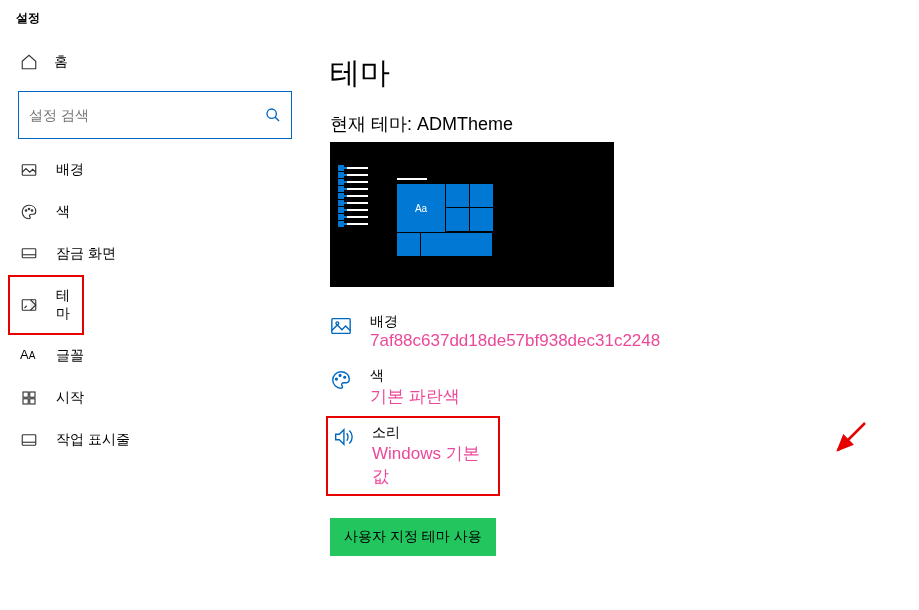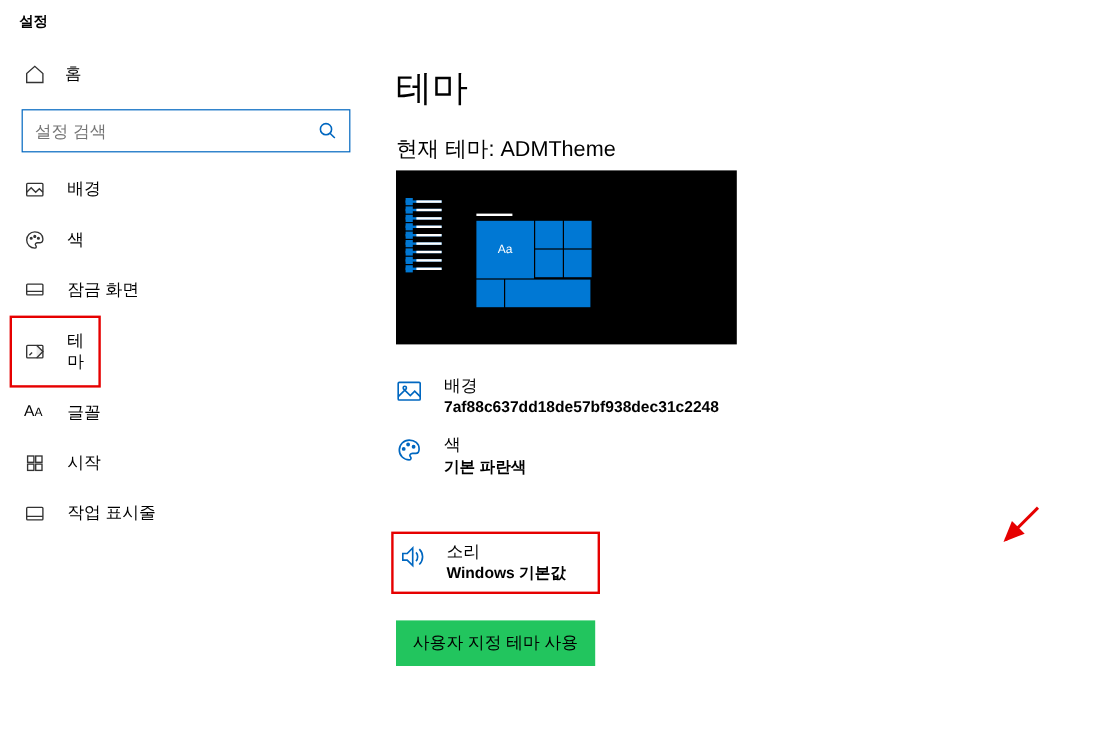--- a/index.html
+++ b/index.html
@@ -39,21 +39,21 @@
     .home-row svg {
       width: 18px;
       height: 18px;
     }
     .home-label {
       font-size: 14px;
     }
     .search-box {
       margin: 10px 18px;
       border: 1.5px solid #0067c0;
-      height: 36px;
+      height: 48px;
       display: flex;
       align-items: center;
       padding: 0 10px;
       justify-content: space-between;
     }
     .search-box input {
       border: none;
       outline: none;
       font-size: 14px;
       flex: 1;
@@ -195,30 +195,28 @@
     }
     .theme-option-text {
       display: flex;
       flex-direction: column;
     }
     .theme-option-title {
       font-size: 14px;
       color: #000;
     }
     .theme-option-sub {
-      font-size: 13px;
-      color: #000000;
-      font-weight: bold;
+      font-size: 17px;
+      color: #ec4899;
     }
     .theme-option.highlighted {
       border: 2.5px solid #e60000;
       padding: 6px 10px 6px 4px;
       width: 174px;
       margin-left: -4px;
-      margin-top: 37px;
     }
     .arrow {
       position: absolute;
       left: 520px;
       top: 385px;
       pointer-events: none;
     }
     .custom-theme-btn {
       margin-top: 22px;
       padding: 10px 14px;

